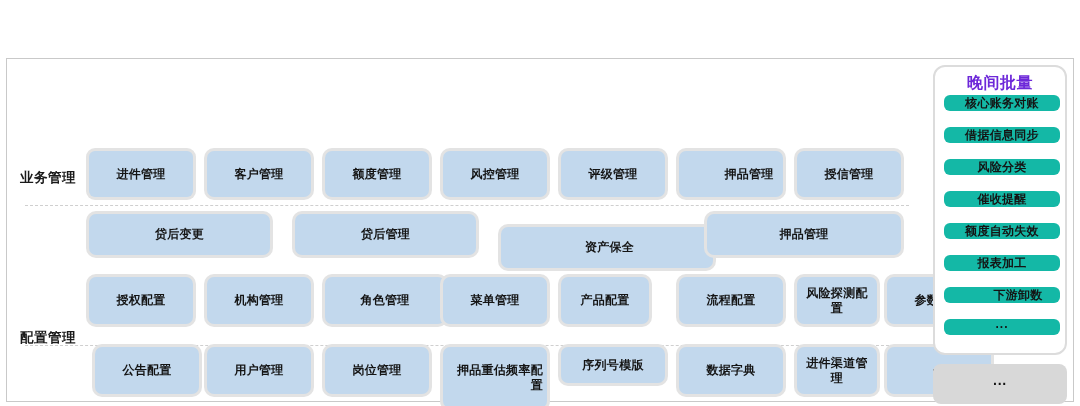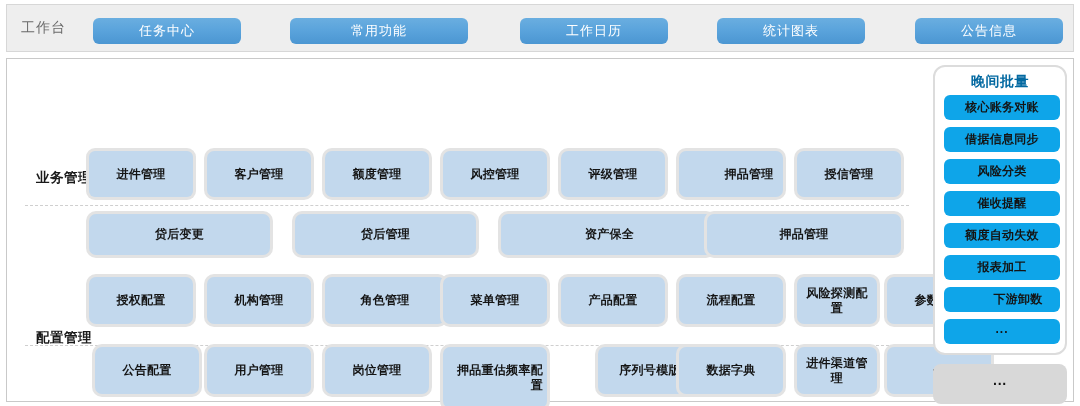--- a/index.html
+++ b/index.html
@@ -62,21 +62,20 @@
   }
 
   .section-label {
     position: absolute;
     left: 13px;
     font-size: 13.5px;
     font-weight: bold;
     color: #1a1a1a;
     letter-spacing: 0.5px;
     white-space: nowrap;
-    margin-left: 16px;
   }
 
   .divider {
     position: absolute;
     left: 18px;
     width: 884px;
     height: 0;
     border-top: 1px dashed #cfcfcf;
   }
 
@@ -106,32 +105,32 @@
     width: 134px; height: 290px;
     border: 2px solid #dcdcdc;
     border-radius: 12px;
     background: #ffffff;
   }
   .batch-title {
     position: absolute;
     left: 0; top: 6px;
     width: 100%;
     text-align: center;
-    font-size: 14px;
-    font-weight: bold;
-    color: #0369a1;
+    font-size: 16px;
+    font-weight: bold;
+    color: #6d28d9;
     letter-spacing: 0.5px;
   }
   .batch-item {
     position: absolute;
     left: 9px;
     width: 116px;
-    height: 25px;
+    height: 16px;
     border-radius: 6px;
-    background: #0ea5e9;
+    background: #14b8a6;
     display: flex;
     align-items: center;
     justify-content: center;
     font-size: 12px;
     font-weight: bold;
     color: #141414;
     letter-spacing: 0.3px;
     cursor: pointer;
   }
   .batch-more {
@@ -147,68 +146,58 @@
     font-weight: bold;
     color: #141414;
     cursor: pointer;
   }
 </style>
 </head>
 <body>
 
 <div id="root">
 
-  <div class="topbar">
-    <div class="workbench-label">工作台</div>
-    <div id="tabs-host">
-        <div class="tab-btn" style="left: 86px; width: 148px;">任务中心</div>
-        <div class="tab-btn" style="left: 283px; width: 178px;">常用功能</div>
-        <div class="tab-btn" style="left: 513px; width: 148px;">工作日历</div>
-        <div class="tab-btn" style="left: 710px; width: 148px;">统计图表</div>
-        <div class="tab-btn" style="left: 908px; width: 148px;">公告信息</div>
-      </div>
-  </div>
 
   <div class="mainpanel">
 
     <div id="dividers-host">
         <div class="divider" style="top: 146px;"></div>
         <div class="divider" style="top: 286px;"></div>
       </div>
 
     <div class="section-label" style="top:110px">业务管理</div>
     <div id="business-host">
         <div class="cell blue" style="left: 82px; top: 92px; width: 104px; height: 46px; border-radius: 6px;">进件管理</div>
         <div class="cell blue" style="left: 200px; top: 92px; width: 104px; height: 46px;">客户管理</div>
         <div class="cell blue" style="left: 318px; top: 92px; width: 104px; height: 46px;">额度管理</div>
         <div class="cell blue" style="left: 436px; top: 92px; width: 104px; height: 46px;">风控管理</div>
         <div class="cell blue" style="left: 554px; top: 92px; width: 104px; height: 46px;">评级管理</div>
         <div class="cell blue" style="left: 672px; top: 92px; width: 104px; height: 46px; padding-left: 40px;">押品管理</div>
         <div class="cell blue" style="left: 790px; top: 92px; width: 104px; height: 46px;">授信管理</div>
         <div class="cell blue" style="left: 82px; top: 155px; width: 181px; height: 41px;">贷后变更</div>
         <div class="cell blue" style="left: 288px; top: 155px; width: 181px; height: 41px;">贷后管理</div>
-        <div class="cell blue" style="left: 494px; top: 155px; width: 212px; height: 41px; padding-left: 9px;">资产保全</div>
+        <div class="cell blue" style="left: 494px; top: 168px; width: 212px; height: 41px; padding-left: 9px;">资产保全</div>
         <div class="cell blue" style="left: 700px; top: 155px; width: 194px; height: 41px;">押品管理</div>
       </div>
 
     <div class="section-label" style="top:270px">配置管理</div>
     <div id="config-host">
         <div class="cell blue" style="left: 82px; top: 218px; width: 104px; height: 47px;">授权配置</div>
         <div class="cell blue" style="left: 200px; top: 218px; width: 104px; height: 47px;">机构管理</div>
         <div class="cell blue" style="left: 318px; top: 218px; width: 120px; height: 47px;">角色管理</div>
         <div class="cell blue" style="left: 436px; top: 218px; width: 104px; height: 47px;">菜单管理</div>
-        <div class="cell blue" style="left: 554px; top: 218px; width: 104px; height: 47px;">产品配置</div>
+        <div class="cell blue" style="left: 554px; top: 218px; width: 88px; height: 47px;">产品配置</div>
         <div class="cell blue" style="left: 672px; top: 218px; width: 104px; height: 47px;">流程配置</div>
         <div class="cell blue" style="left: 790px; top: 218px; width: 80px; height: 47px;">风险探测配置</div>
         <div class="cell blue" style="left: 880px; top: 218px; width: 104px; height: 47px;">参数管理</div>
         <div class="cell blue" style="left: 82px; top: 288px; width: 104px; height: 47px; margin-left: 6px;">公告配置</div>
         <div class="cell blue" style="left: 200px; top: 288px; width: 104px; height: 47px;">用户管理</div>
         <div class="cell blue" style="left: 318px; top: 288px; width: 104px; height: 47px;">岗位管理</div>
         <div class="cell blue" style="left: 436px; top: 288px; width: 104px; height: 61px; text-align: right;">押品重估频率配置</div>
-        <div class="cell blue" style="left: 554px; top: 288px; width: 104px; height: 47px; margin-left: 37px;">序列号模版</div>
+        <div class="cell blue" style="left: 554px; top: 288px; width: 104px; height: 36px;">序列号模版</div>
         <div class="cell blue" style="left: 672px; top: 288px; width: 104px; height: 47px;">数据字典</div>
         <div class="cell blue" style="left: 790px; top: 288px; width: 80px; height: 47px;">进件渠道管理</div>
         <div class="cell blue" style="left: 880px; top: 288px; width: 104px; height: 47px;">···</div>
       </div>
 
     <div id="basic-host"></div>
 
     <div class="batch-panel">
       <div class="batch-title">晚间批量</div>
       <div id="batch-host">

